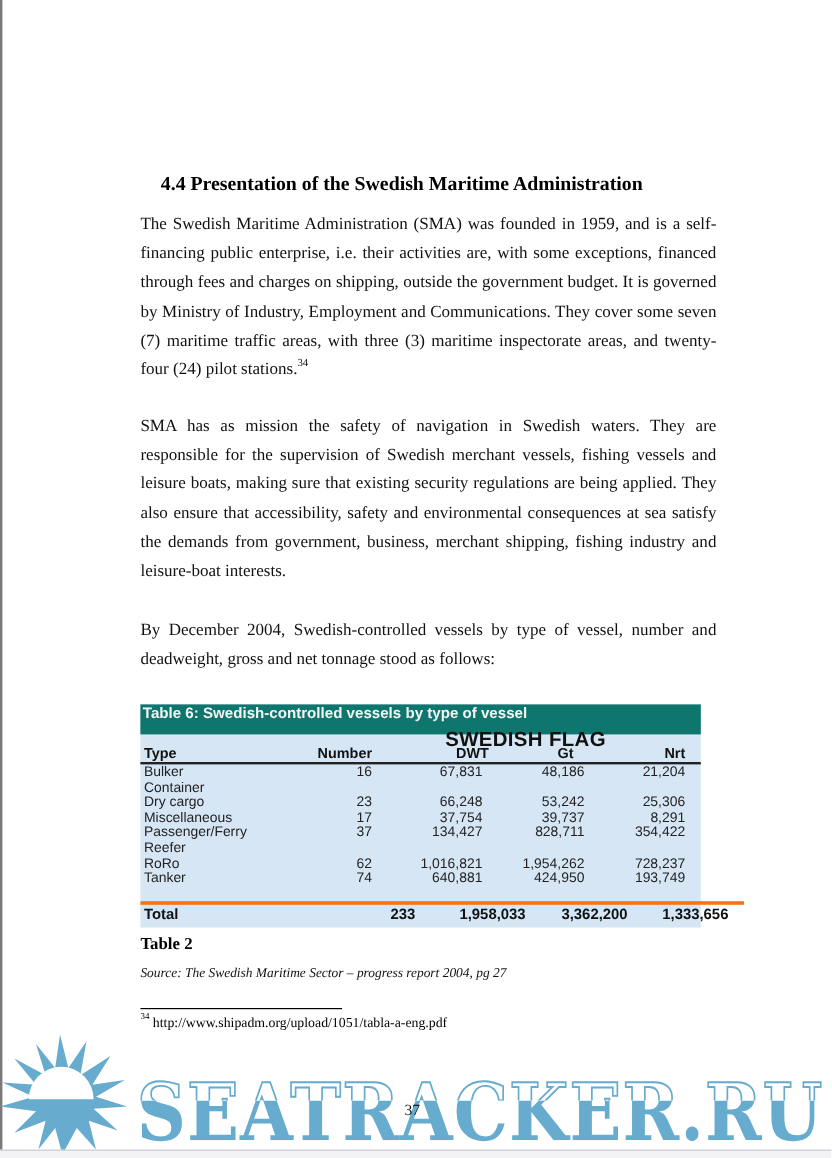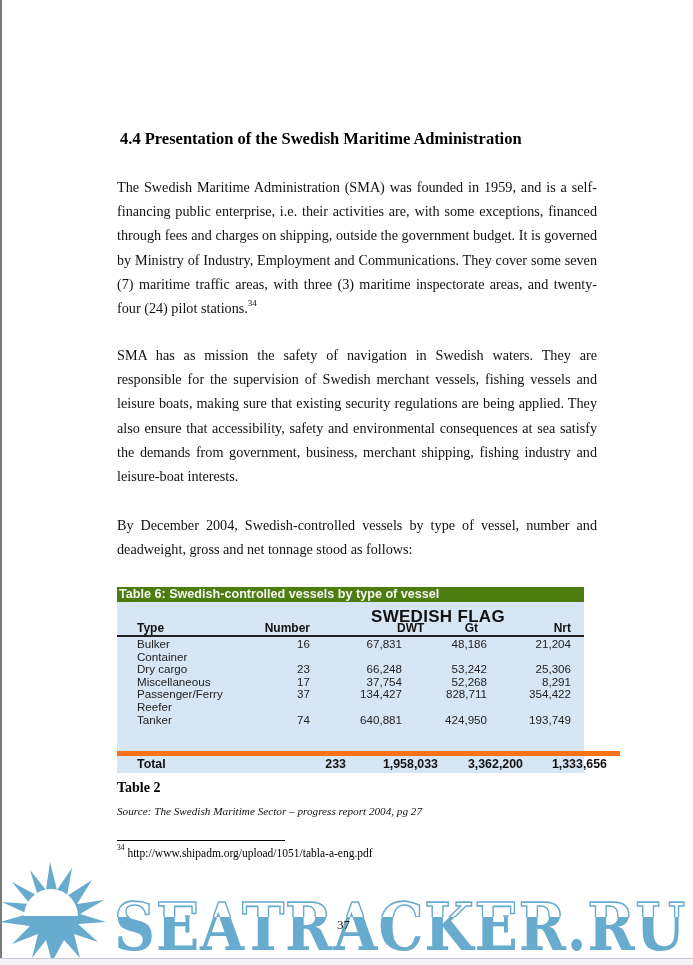--- a/index.html
+++ b/index.html
@@ -32,51 +32,51 @@
     .p2 { top: 343px; }
     .p3 { top: 513px; }
     sup { font-size: 9px; line-height: 0; position: relative; top: -1px; }
 
     .table-wrap {
       position: absolute; left: 117px; top: 587px; width: 467px; height: 186px;
       background: #d6e6f5;
       font-family: "Liberation Sans", sans-serif;
     }
     .table-title {
-      height: 15px; background: #4d7c0f; color: #f5f5f5;
+      height: 25px; background: #0f766e; color: #f5f5f5;
       font-weight: bold; font-size: 12.6px; line-height: 15px;
       padding-left: 2px; white-space: nowrap; overflow: hidden;
     }
     .flag-label {
       position: absolute; left: 254px; top: 20px; font-weight: bold;
       font-size: 17px; color: #111; letter-spacing: 0.3px;
     }
     .hdr-row {
       position: absolute; left: 0; top: 34px; width: 467px; height: 14px;
       border-bottom: 2px solid #222;
       font-weight: bold; font-size: 12px; color: #111;
     }
-    .cell { position: absolute; white-space: nowrap; margin-left: 17px; }
+    .cell { position: absolute; white-space: nowrap; }
     .c-type { left: 3px; text-align: left; }
     .c-num { right: 274px; text-align: right; }
     .c-dwt { right: 182px; text-align: right; }
     .c-gt { right: 97px; text-align: right; }
     .c-nrt { right: 13px; text-align: right; }
     .hdr-row .c-dwt { right: auto; left: 263px; }
     .hdr-row .c-gt { right: 106px; }
     .rows {
       position: absolute; left: 0; top: 51px; width: 467px;
     }
     .row {
       position: relative; height: 12.6px; font-size: 11.6px; line-height: 12.6px;
       color: #222;
     }
     .total-row {
       position: absolute; left: 0; top: 164px; width: 503px; height: 16px;
-      border-top: 5px solid #f97316;
+      border-top: 3px solid #f97316;
       font-weight: bold; font-size: 12.4px; line-height: 16px; color: #111;
     }
     .caption {
       position: absolute; left: 117px; top: 780px;
       font-weight: bold; font-size: 14px;
     }
     .source {
       position: absolute; left: 117px; top: 805px;
       font-style: italic; font-size: 11.2px; white-space: nowrap; color: #111;
     }
@@ -95,21 +95,21 @@
     .page-number {
       position: absolute; left: 337px; top: 917px; font-size: 13px; color: #1a1a1a;
       z-index: 3;
     }
   </style>
 </head>
 <body>
 
 <div class="page-left-border"></div>
 
-<h1 class="heading" style="margin:3px;">4.4 Presentation of the Swedish Maritime Administration</h1>
+<h1 class="heading" style="margin:17px;">4.4 Presentation of the Swedish Maritime Administration</h1>
 
 <p class="para p1" style="margin:0;">
   <span>The Swedish Maritime Administration (SMA) was founded in 1959, and is a self-financing public enterprise, i.e. their activities are, with some exceptions, financed through fees and charges on shipping, outside the government budget. It is governed by Ministry of Industry, Employment and Communications. They cover some seven (7) maritime traffic areas, with three (3) maritime inspectorate areas, and twenty-four (24) pilot stations.</span><sup>34</sup>
 </p>
 
 <p class="para p2" style="margin:0;">SMA has as mission the safety of navigation in Swedish waters. They are responsible for the supervision of Swedish merchant vessels, fishing vessels and leisure boats, making sure that existing security regulations are being applied. They also ensure that accessibility, safety and environmental consequences at sea satisfy the demands from government, business, merchant shipping, fishing industry and leisure-boat interests.</p>
 
 <p class="para p3" style="margin:0;">By December 2004, Swedish-controlled vessels by type of vessel, number and deadweight, gross and net tonnage stood as follows:</p>
 
 <div class="table-wrap">
@@ -141,36 +141,43 @@
       <span class="cell c-type">Dry cargo</span>
       <span class="cell c-num">23</span>
       <span class="cell c-dwt">66,248</span>
       <span class="cell c-gt">53,242</span>
       <span class="cell c-nrt">25,306</span>
     </div>
     <div class="row">
       <span class="cell c-type">Miscellaneous</span>
       <span class="cell c-num">17</span>
       <span class="cell c-dwt">37,754</span>
-      <span class="cell c-gt">52,268</span>
+      <span class="cell c-gt">39,737</span>
       <span class="cell c-nrt">8,291</span>
     </div>
     <div class="row">
       <span class="cell c-type">Passenger/Ferry</span>
       <span class="cell c-num">37</span>
       <span class="cell c-dwt">134,427</span>
       <span class="cell c-gt">828,711</span>
       <span class="cell c-nrt">354,422</span>
     </div>
     <div class="row">
       <span class="cell c-type">Reefer</span>
       <span class="cell c-num"></span>
       <span class="cell c-dwt"></span>
       <span class="cell c-gt"></span>
       <span class="cell c-nrt"></span>
+    </div>
+    <div class="row">
+      <span class="cell c-type">RoRo</span>
+      <span class="cell c-num">62</span>
+      <span class="cell c-dwt">1,016,821</span>
+      <span class="cell c-gt">1,954,262</span>
+      <span class="cell c-nrt">728,237</span>
     </div>
     <div class="row">
       <span class="cell c-type">Tanker</span>
       <span class="cell c-num">74</span>
       <span class="cell c-dwt">640,881</span>
       <span class="cell c-gt">424,950</span>
       <span class="cell c-nrt">193,749</span>
     </div>
   </div>
   <div class="total-row">

